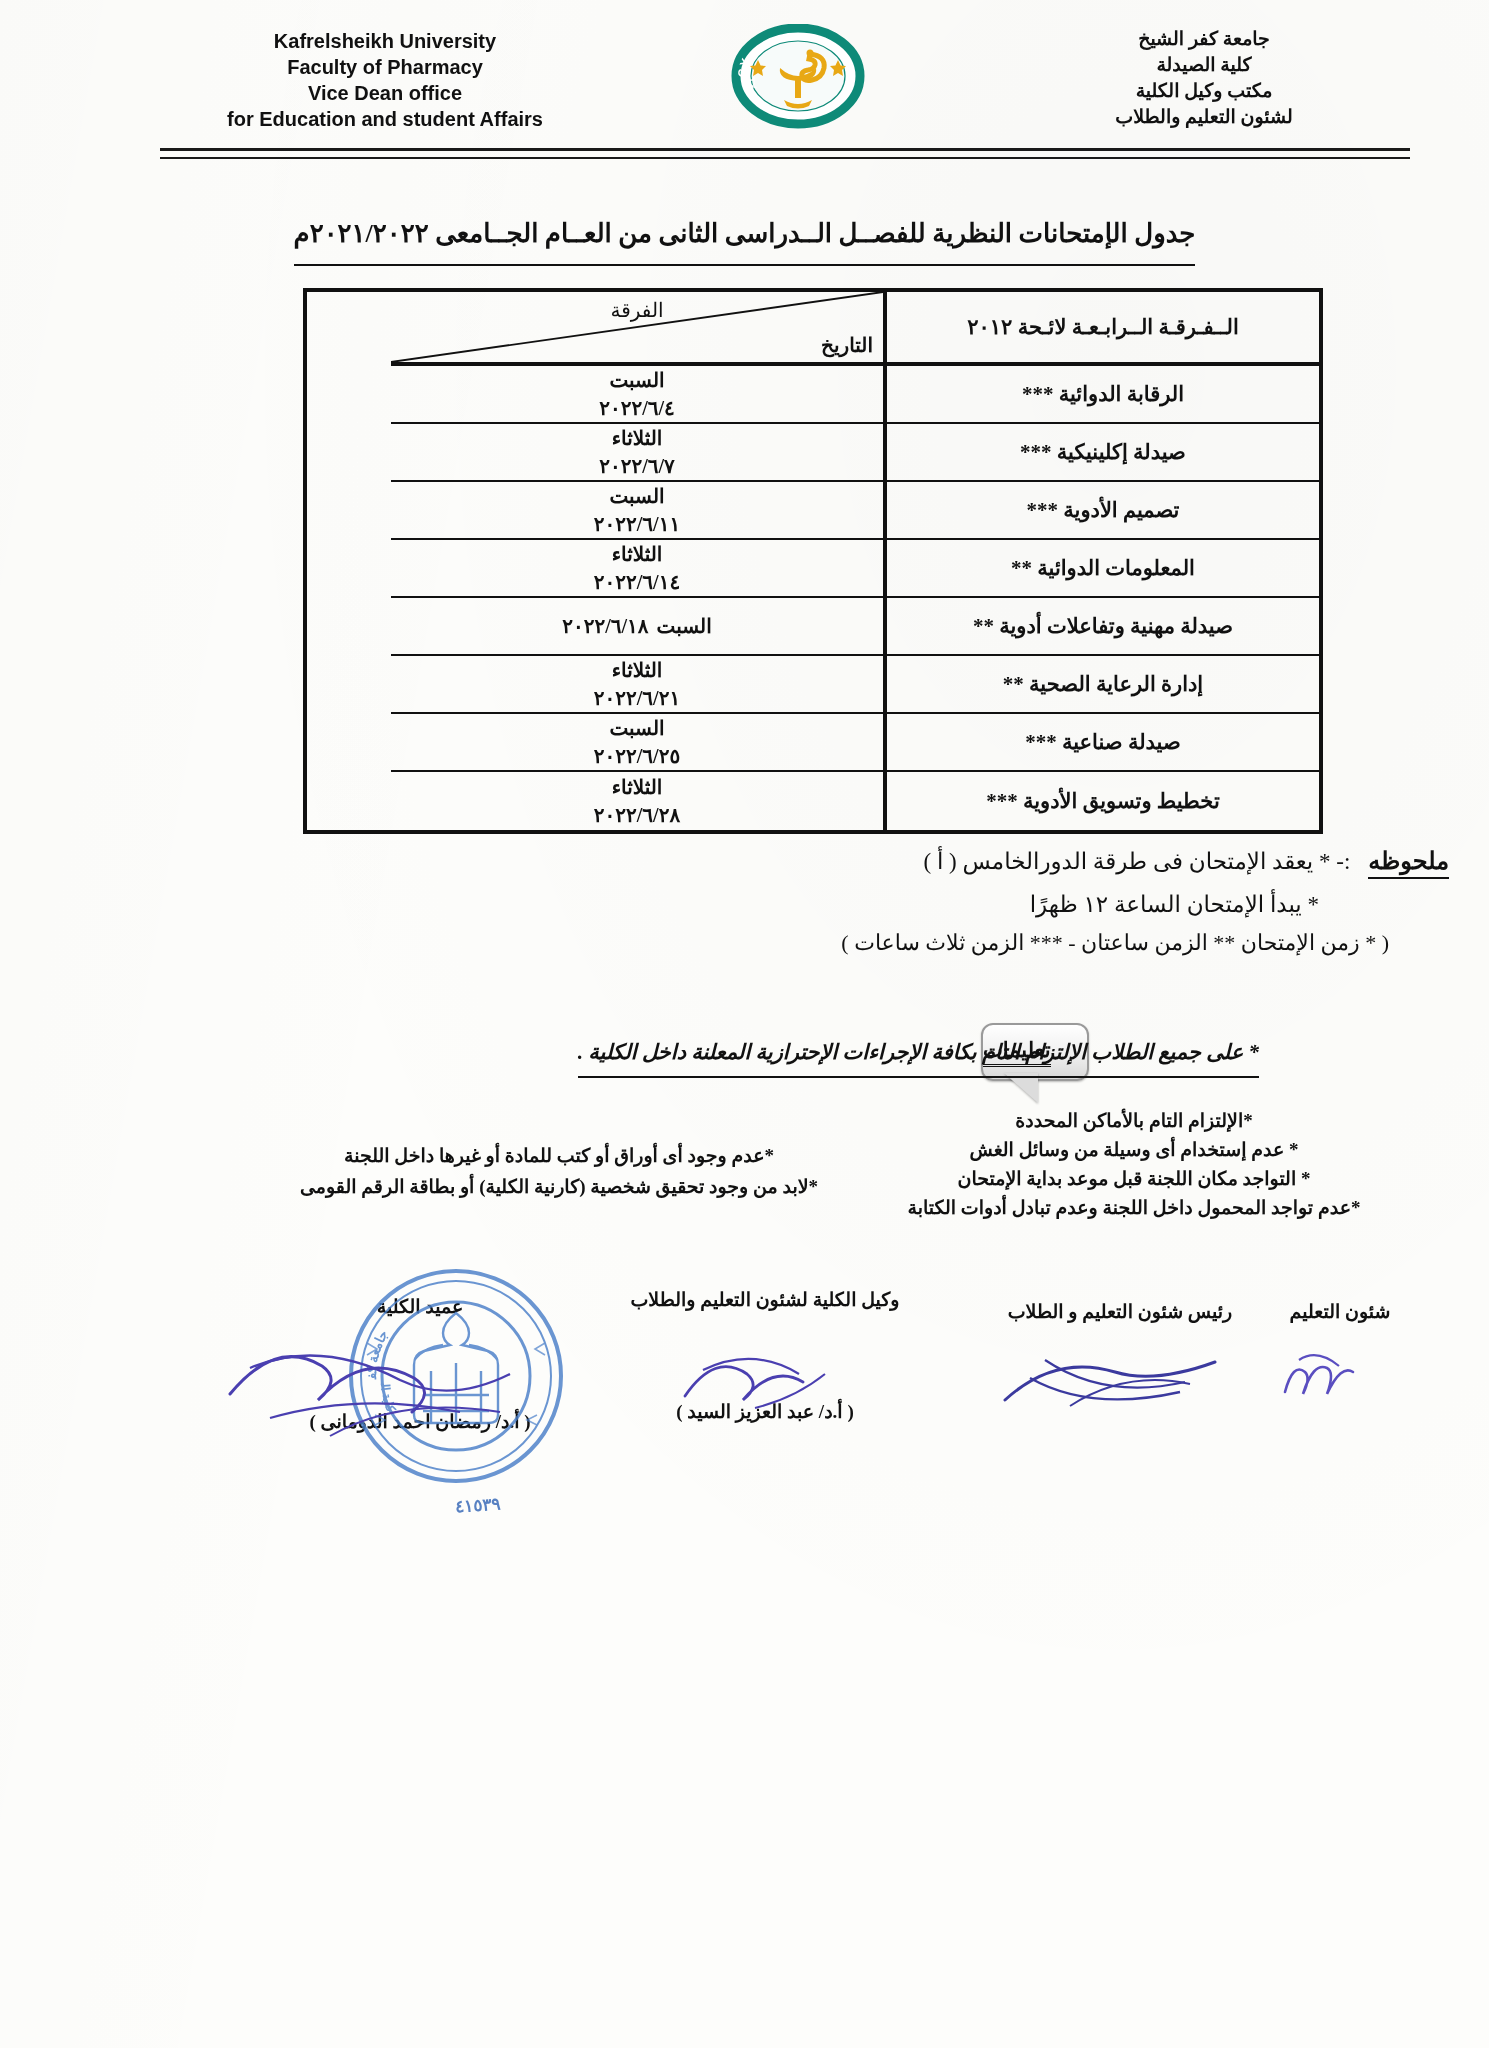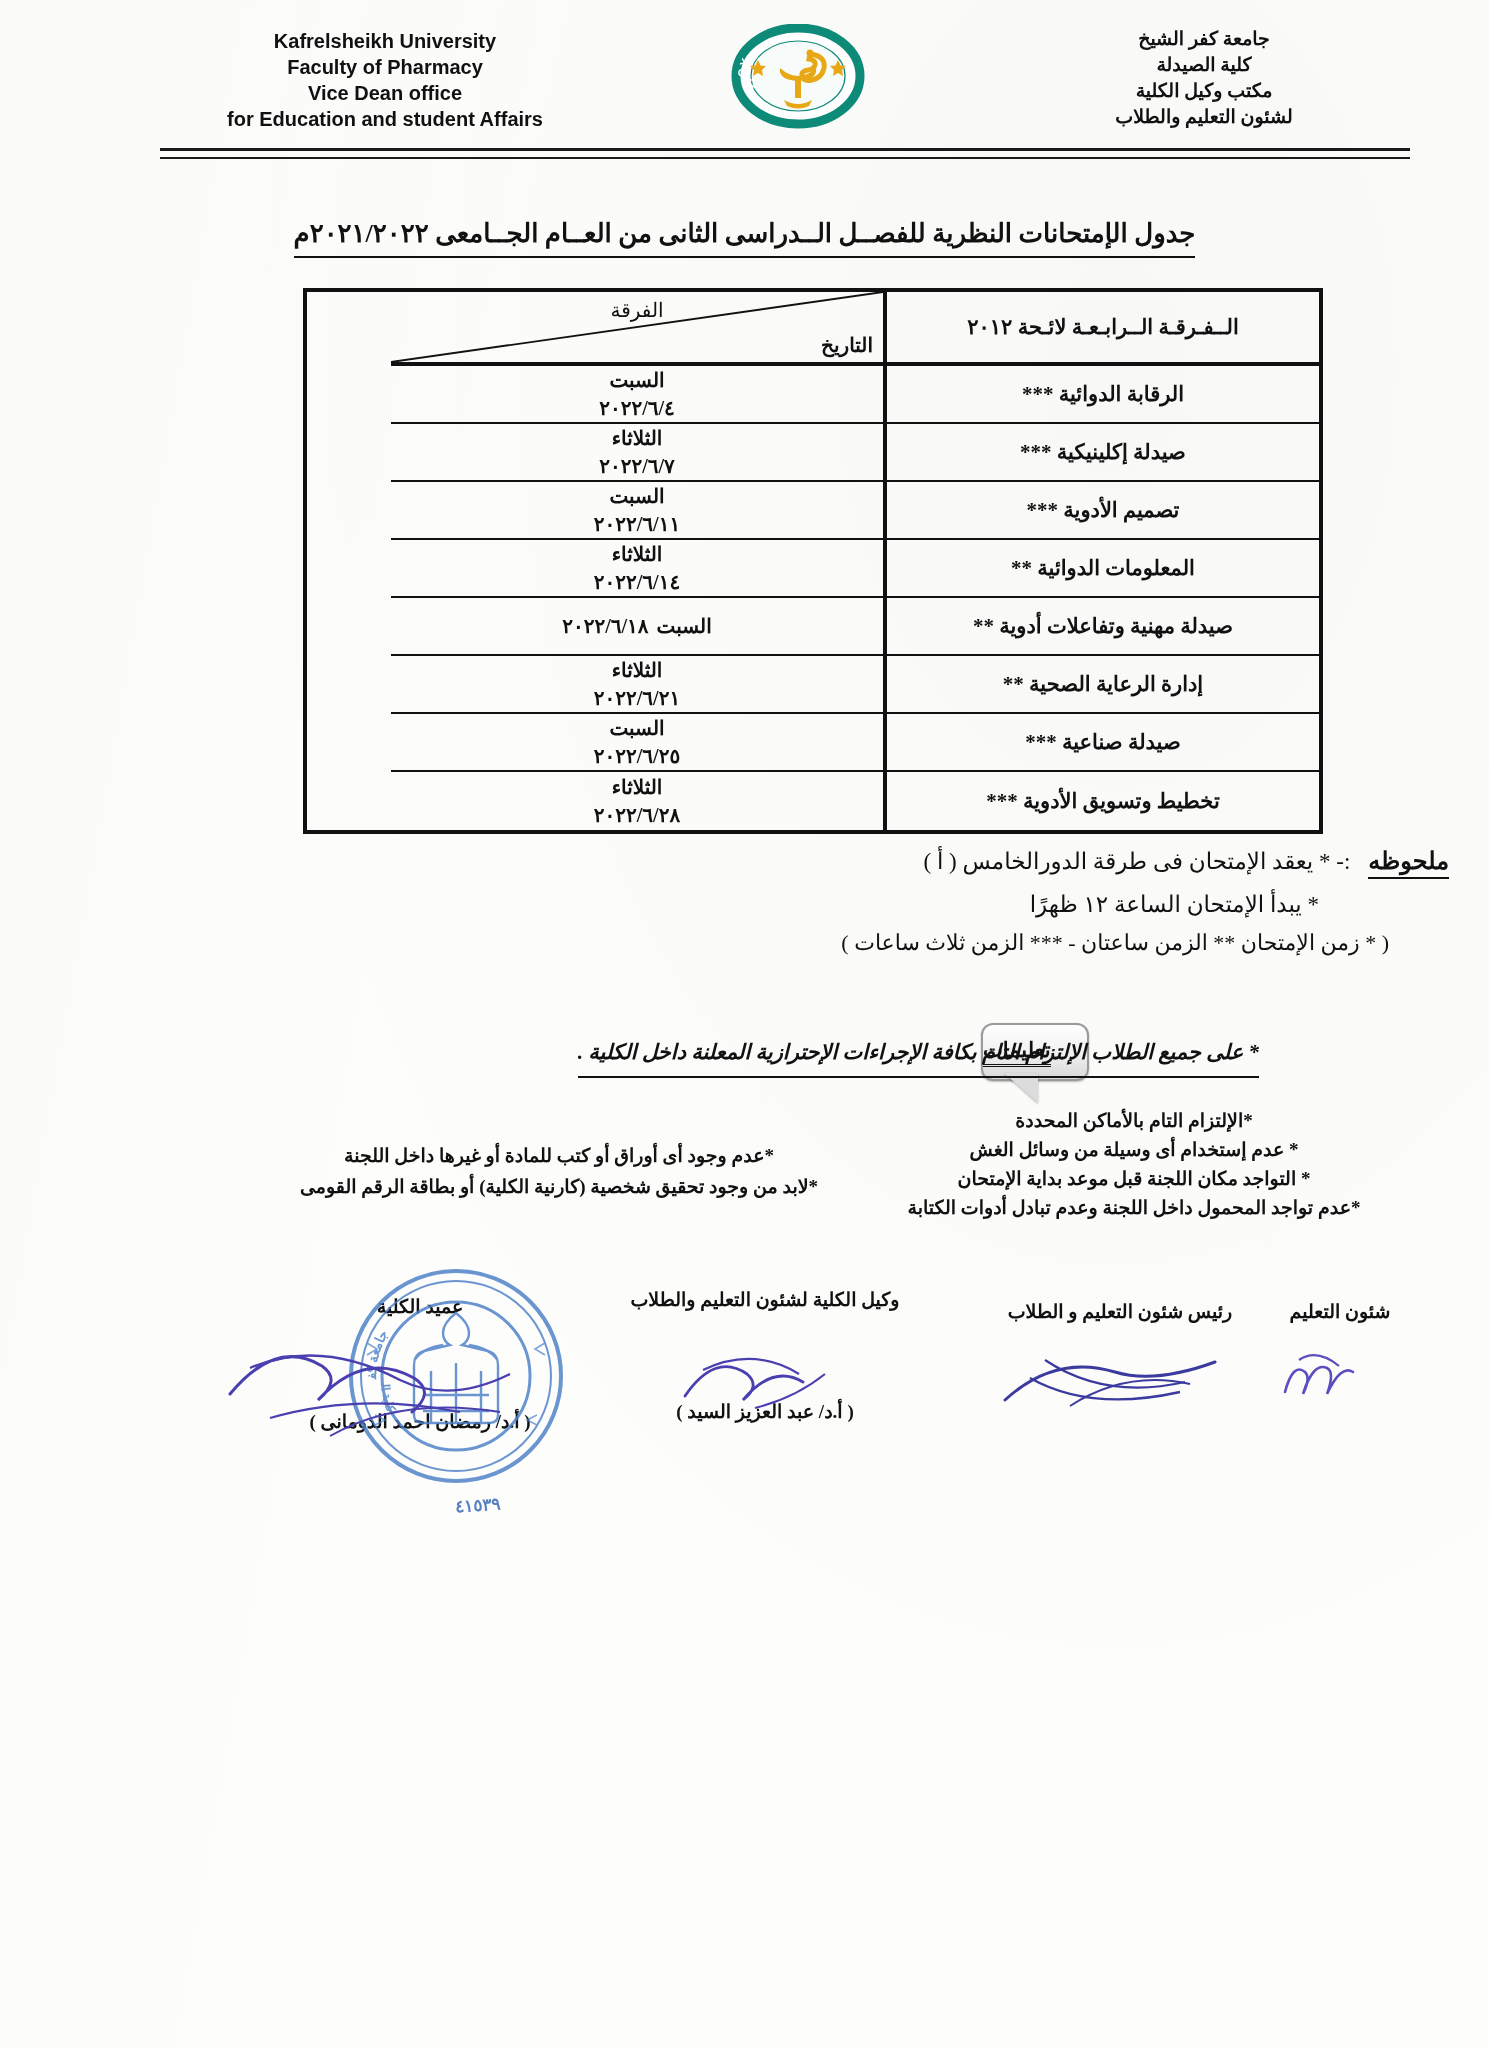--- a/index.html
+++ b/index.html
@@ -52,21 +52,21 @@
 
   
   .doc-title{
     position:absolute;left:0;top:218px;width:1489px;
     text-align:center;
     font-weight:bold;font-size:26px;
     direction:rtl;
   }
   .doc-title span{
     border-bottom:2px solid #111;
-    padding-bottom:8px;
+    padding-bottom:16px;
     letter-spacing:0.5px;
   }
 
   
   .tbl{
     position:absolute;left:303px;top:288px;
     width:1020px;
     border:4px solid #111;
     box-sizing:border-box;
   }

